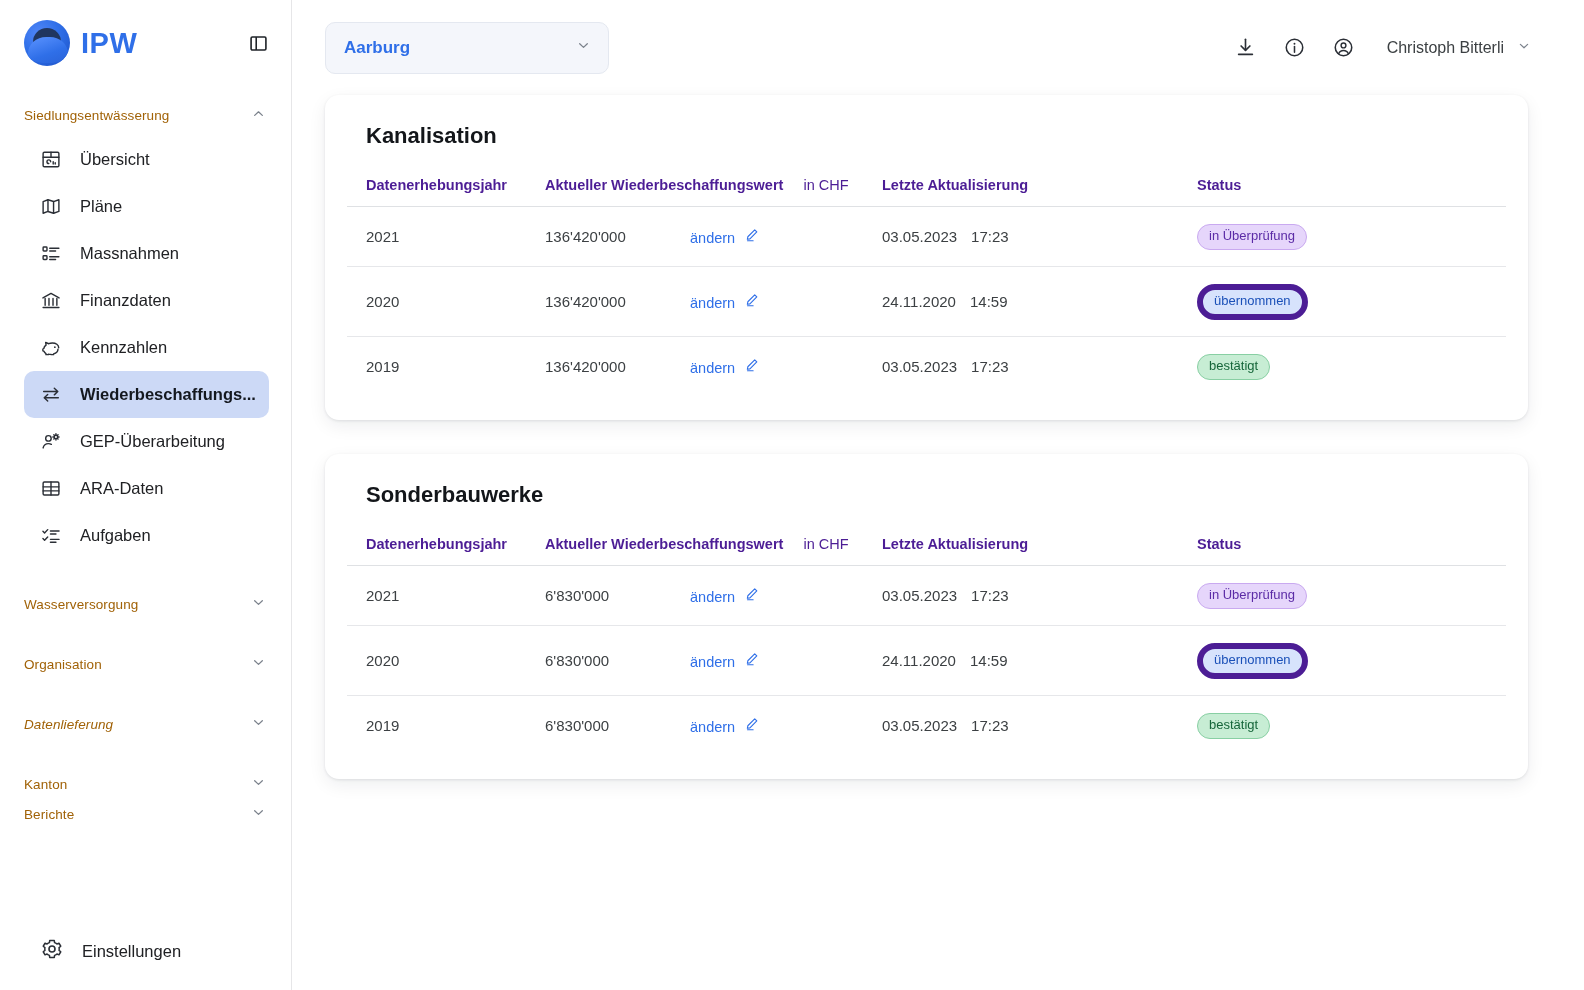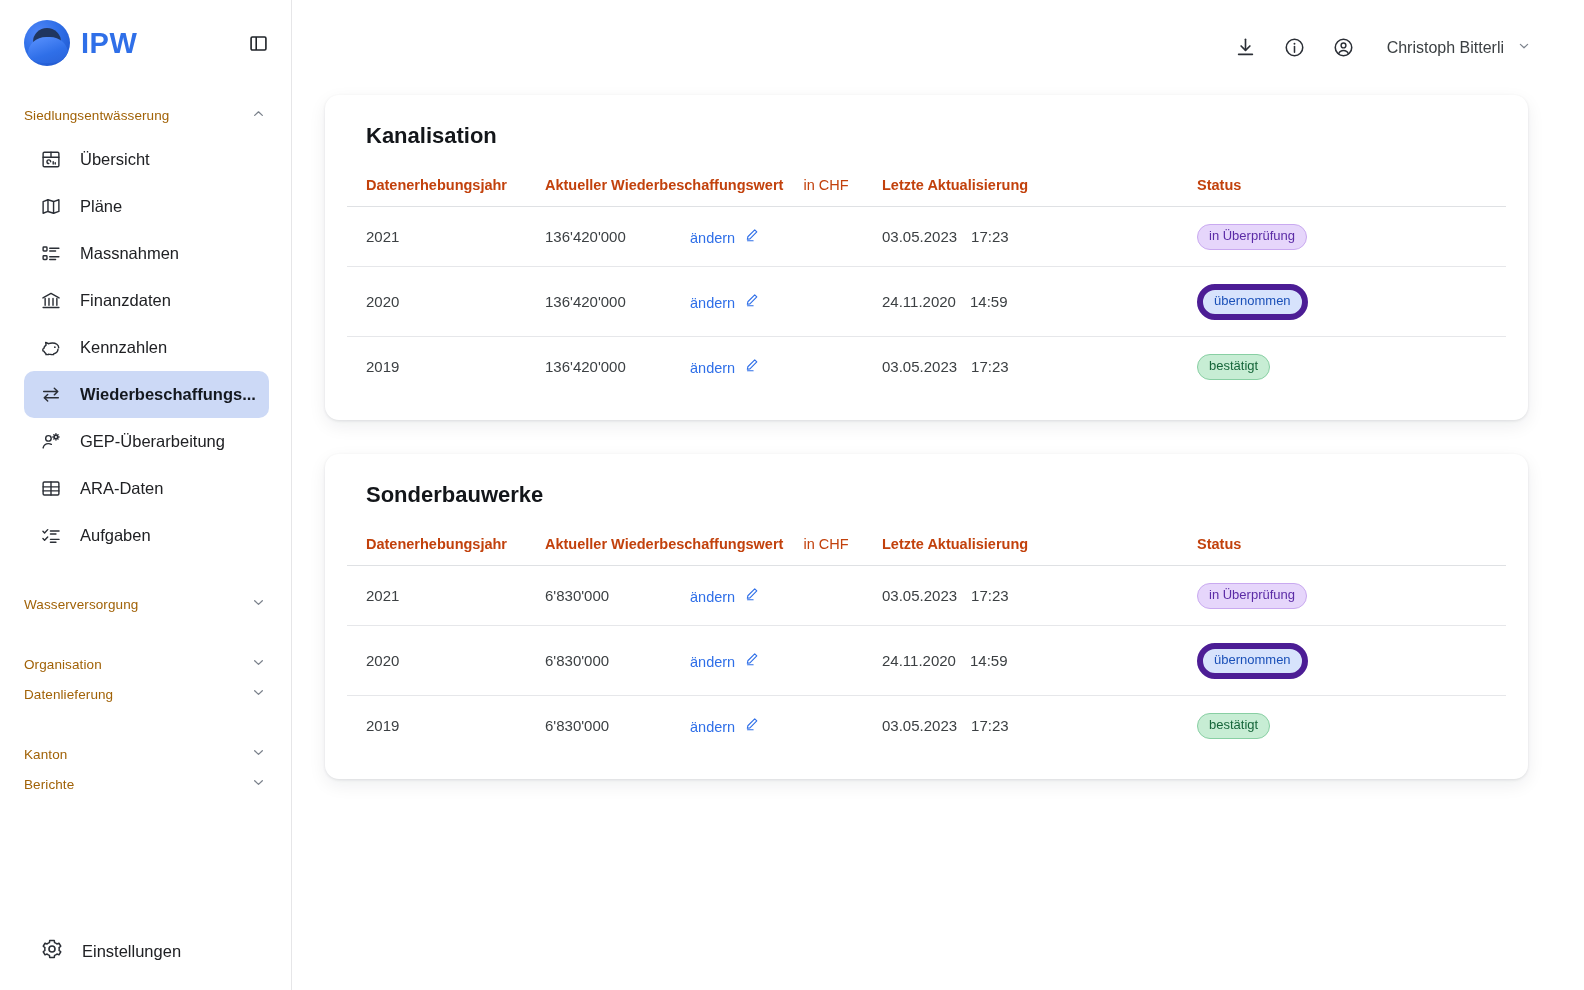--- a/index.html
+++ b/index.html
@@ -136,21 +136,21 @@
     padding: 28px 22px 24px 22px;
     margin-bottom: 34px;
   }
   .card-title {
     font-size: 22px; font-weight: bold; color: #13161a;
     padding-left: 19px; margin-bottom: 28px;
   }
   table.data { width: 100%; border-collapse: collapse; table-layout: fixed; }
   table.data th {
     text-align: left;
-    font-size: 14.5px; font-weight: bold; color: #c2410c;
+    font-size: 14.5px; font-weight: bold; color: #4c1d95;
     padding: 0 0 13px 0;
     border-bottom: 1px solid #dfe1e4;
   }
   table.data th .light { font-weight: normal; padding-left: 16px; }
   table.data td {
     font-size: 15px; color: #3c4043;
     padding: 17px 0 16px 0;
     border-bottom: 1px solid #e6e7ea;
     vertical-align: middle;
   }
@@ -301,21 +301,21 @@
           <span class="chev"><svg width="17" height="17" viewBox="0 0 20 20" fill="none">
               <path d="M5.5 8l4.5 4.2L14.5 8" stroke="#7b828c" stroke-width="1.5" stroke-linecap="round" stroke-linejoin="round"></path>
             </svg></span>
         </div>
         <div class="side-section" style="margin-top: 30px;">
           <span class="lbl">Organisation</span>
           <span class="chev"><svg width="17" height="17" viewBox="0 0 20 20" fill="none">
               <path d="M5.5 8l4.5 4.2L14.5 8" stroke="#7b828c" stroke-width="1.5" stroke-linecap="round" stroke-linejoin="round"></path>
             </svg></span>
         </div>
-        <div class="side-section" style="">
+        <div class="side-section" style="margin-top: 30px; font-style: italic;">
           <span class="lbl">Datenlieferung</span>
           <span class="chev"><svg width="17" height="17" viewBox="0 0 20 20" fill="none">
               <path d="M5.5 8l4.5 4.2L14.5 8" stroke="#7b828c" stroke-width="1.5" stroke-linecap="round" stroke-linejoin="round"></path>
             </svg></span>
         </div>
         <div class="side-section" style="margin-top: 30px;">
           <span class="lbl">Kanton</span>
           <span class="chev"><svg width="17" height="17" viewBox="0 0 20 20" fill="none">
               <path d="M5.5 8l4.5 4.2L14.5 8" stroke="#7b828c" stroke-width="1.5" stroke-linecap="round" stroke-linejoin="round"></path>
             </svg></span>
@@ -335,20 +335,28 @@
           <path d="M19.2 12c0-.5-.05-1-.14-1.45l1.7-1.3-1.8-3.1-2 .8c-.7-.6-1.5-1.07-2.4-1.35L14.3 3.6H9.7l-.26 2c-.9.28-1.7.75-2.4 1.35l-2-.8-1.8 3.1 1.7 1.3a7.7 7.7 0 0 0 0 2.9l-1.7 1.3 1.8 3.1 2-.8c.7.6 1.5 1.07 2.4 1.35l.26 2h4.6l.26-2c.9-.28 1.7-.75 2.4-1.35l2 .8 1.8-3.1-1.7-1.3c.09-.45.14-.95.14-1.45Z" stroke="#2b2f36" stroke-width="1.5" stroke-linejoin="round"></path>
         </svg>
       </span>
       <span class="lbl">Einstellungen</span>
     </div>
   </aside>
 
   <main id="main">
 
     <div id="topbar">
+      <div id="muni-select">
+        <span class="val">Aarburg</span>
+        <span class="chev">
+          <svg width="17" height="17" viewBox="0 0 20 20" fill="none">
+            <path d="M5.5 8l4.5 4.2L14.5 8" stroke="#7b828c" stroke-width="1.5" stroke-linecap="round" stroke-linejoin="round"></path>
+          </svg>
+        </span>
+      </div>
 
       <div class="top-actions">
         <span class="icobtn">
           <svg width="23" height="23" viewBox="0 0 24 24" fill="none">
             <path d="M12 3.5v11" stroke="#2b2f36" stroke-width="1.7" stroke-linecap="round"></path>
             <path d="M7.4 10.4 12 15l4.6-4.6" stroke="#2b2f36" stroke-width="1.7" stroke-linecap="round" stroke-linejoin="round"></path>
             <path d="M4.8 19.2h14.4" stroke="#2b2f36" stroke-width="1.7" stroke-linecap="round"></path>
           </svg>
         </span>
         <span class="icobtn">

